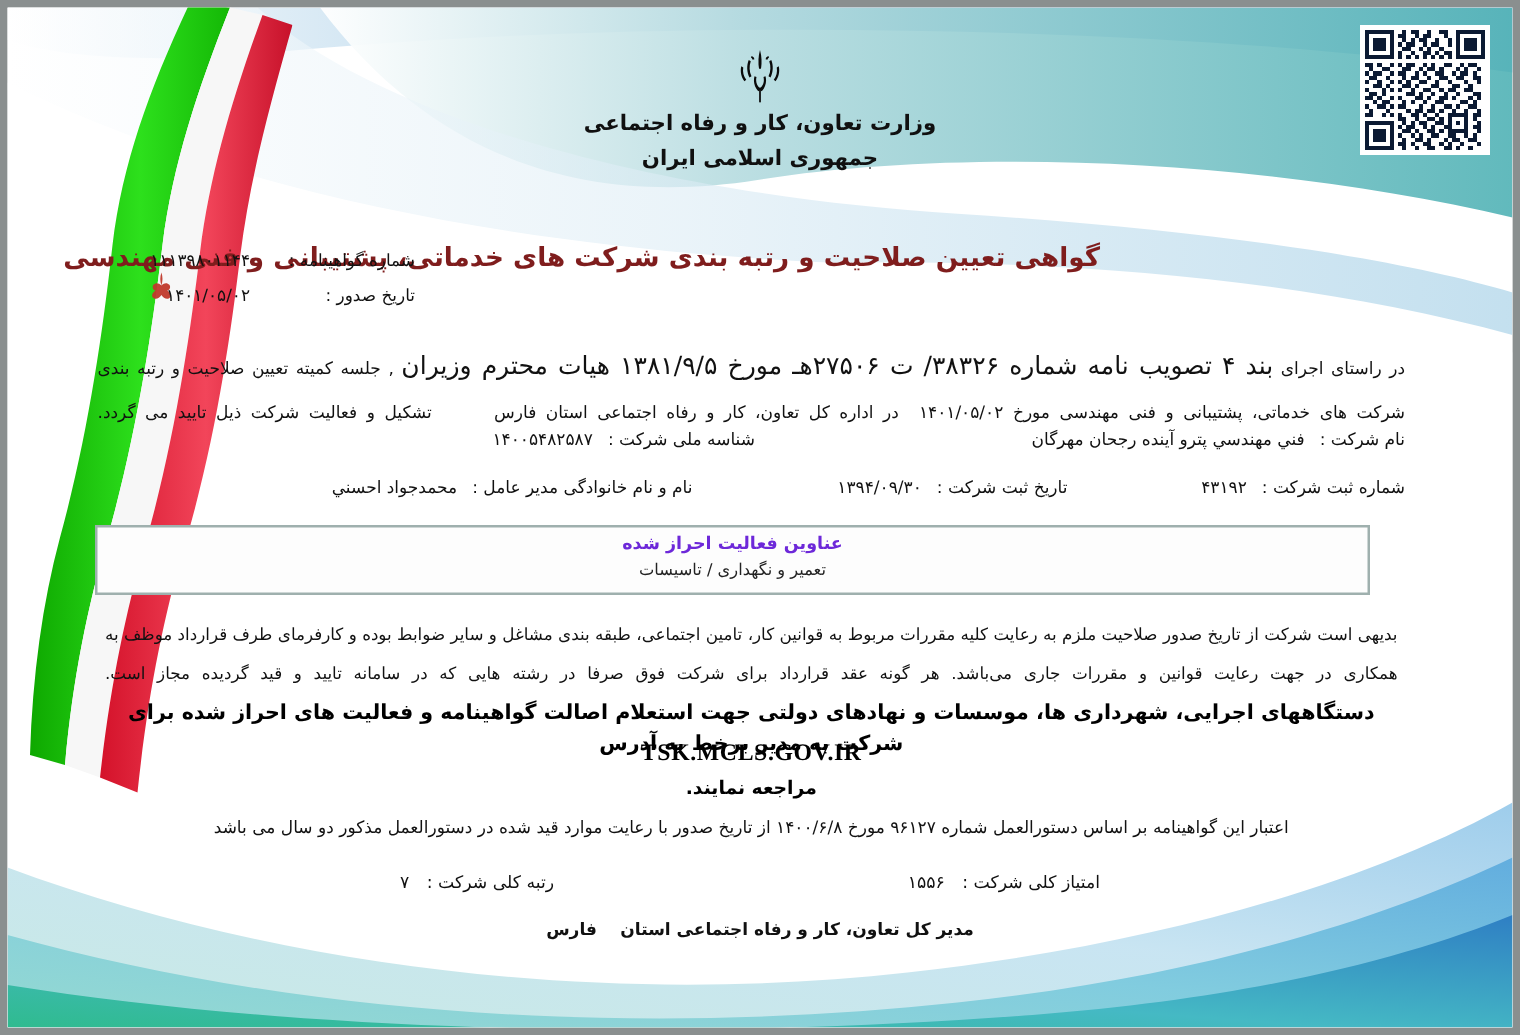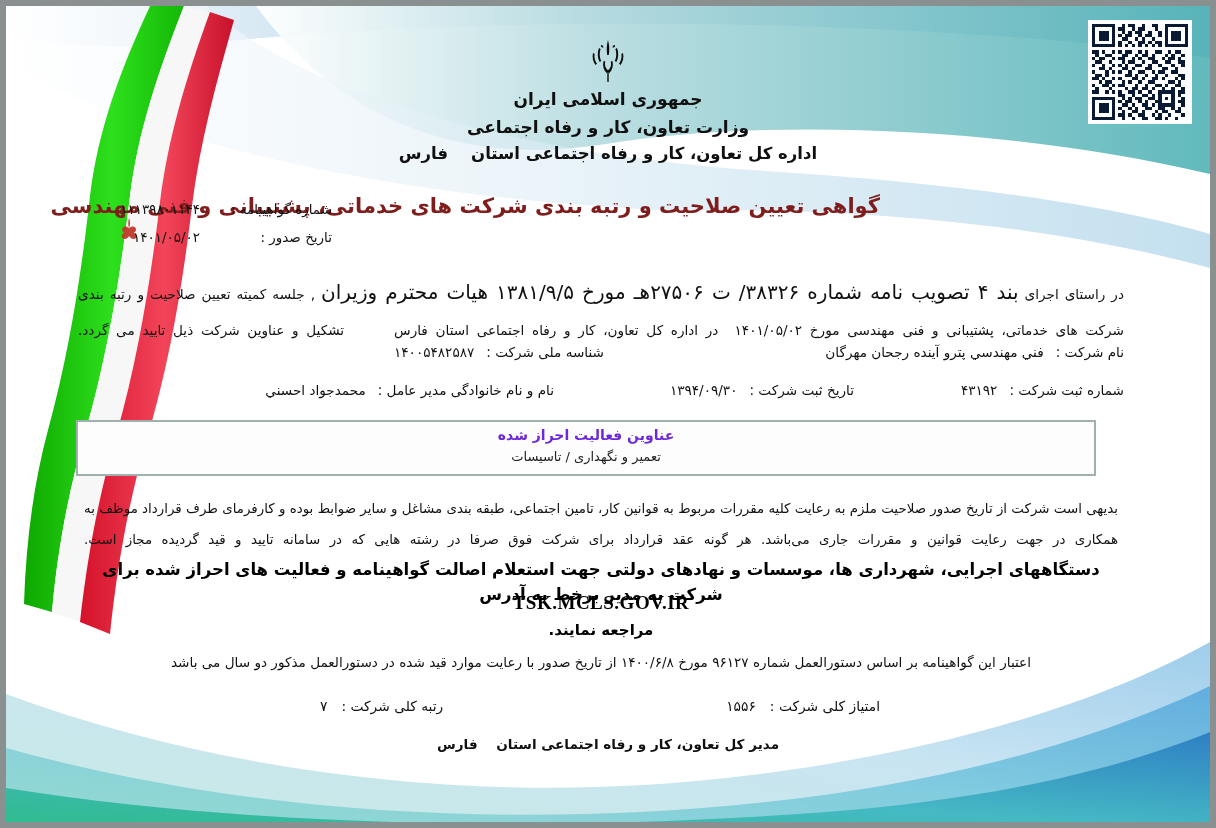--- a/index.html
+++ b/index.html
@@ -511,27 +511,22 @@
           <path d="M15.6,27 C14.4,31 15.6,36 18.6,39 L20,38 L21.4,39 C24.4,36 25.6,31 24.4,27
                    L22.8,27.6 C23.6,30.8 22.8,34.4 20,36.6 C17.2,34.4 16.4,30.8 17.2,27.6 Z"></path>
           <rect x="19.3" y="36" width="1.4" height="12" rx=".6"></rect>
           <path d="M13,11 C14.6,11 15.6,12.2 15.4,13.6 L13.8,13.6 C13.9,12.9 13.5,12.4 12.9,12.4 Z"></path>
           <path d="M27,11 C25.4,11 24.4,12.2 24.6,13.6 L26.2,13.6 C26.1,12.9 26.5,12.4 27.1,12.4 Z"></path>
         </g>
       </svg>
     </div>
 
     <div class="hdr">
+      <div>وزارت تعاون، کار و رفاه اجتماعی</div>
       <div>جمهوری اسلامی ایران</div>
-      <div>وزارت تعاون، کار و رفاه اجتماعی</div>
-      <div class="l3">
-        <span>اداره کل تعاون، کار و رفاه اجتماعی استان</span>
-        &nbsp;&nbsp;
-        <span>فارس</span>
-      </div>
     </div>
 
     <div class="title">گواهی تعیین صلاحیت و رتبه بندی شرکت های خدماتی، پشتیبانی و فنی مهندسی</div>
 
     <div class="meta">
       <div class="meta-row">
         <span class="k">شماره گواهینامه :</span>
         <span class="v">۱۱۱۳۹۸۰۱۱۴۴</span>
       </div>
       <div class="meta-row">
@@ -540,21 +535,21 @@
       </div>
     </div>
 
     <div class="para1">
       <span>در راستای اجرای</span>
       <b>بند ۴ تصویب نامه شماره ۳۸۳۲۶/ ت ۲۷۵۰۶هـ مورخ ۱۳۸۱/۹/۵ هیات محترم وزیران</b>
       <span>, جلسه کمیته تعیین صلاحیت و رتبه بندی شرکت های خدماتی، پشتیبانی و فنی مهندسی مورخ</span>
       <span class="fill">۱۴۰۱/۰۵/۰۲</span>
       <span>در اداره کل تعاون، کار و رفاه اجتماعی استان</span>
       <span class="fill">فارس</span>
-      <span>تشکیل و عناوین شرکت ذیل تایید می گردد.</span>
+      <span>تشکیل و فعالیت شرکت ذیل تایید می گردد.</span>
     </div>
 
     <div class="fields">
       <div class="frow">
         <div class="fcell f-nameco">
           <span class="k">نام شرکت :</span>
           <span class="v">فني مهندسي پترو آينده رجحان مهرگان</span>
         </div>
         <div class="fcell f-natid">
           <span class="k">شناسه ملی شرکت :</span>

